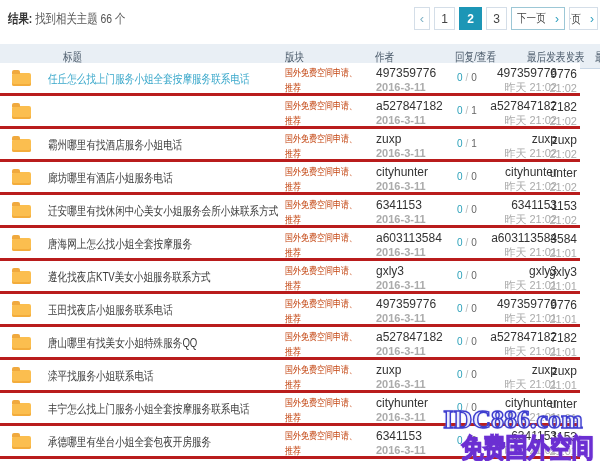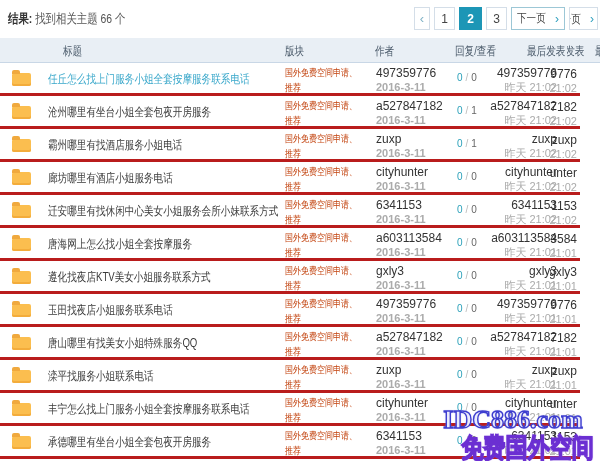--- a/index.html
+++ b/index.html
@@ -19,21 +19,21 @@
         border:1px solid #D4DEE8; background:#fff; color:#444; font-size:12px; text-decoration:none; cursor:pointer; }
   .pg.num { width:21px; }
   .pg.prev { width:16px; color:#7FB2C6; font-size:13px; }
   .pg.active { width:23px; background:#1D96B6; border-color:#1D96B6; color:#fff; font-weight:bold; }
   .pg.next { padding:0 5px; border-color:#9CC7D6; }
   .pg .arr { color:#2FA0BF; font-size:12px; margin-left:2px; }
   .pg.ghost { width:29px; position:relative; overflow:hidden; padding:0; }
   .pg.ghost .ghost-inner { position:absolute; right:3px; top:3px; white-space:nowrap; font-size:12px; color:#444; }
 
   
-  .thead { position:absolute; top:38px; left:0; width:600px; height:25px; background:#E9EFF5;
+  .thead { position:absolute; top:44px; left:0; width:600px; height:25px; background:#E9EFF5;
            border-bottom:1px solid #C9D7E6; font-size:12px; color:#4a5a6a; }
   .thead .hc { position:absolute; top:5px; white-space:nowrap; }
   .h-title   { left:63px; }
   .h-forum   { left:285px; }
   .h-author  { left:375px; }
   .h-replies { left:455px; }
   .h-last    { left:527px; }
   .h-ghost   { position:absolute; top:0; right:0; width:33px; height:25px; overflow:hidden; }
   .h-ghost .tail { position:absolute; right:6px; top:5px; white-space:nowrap; }
   .h-partial { position:absolute; top:0; right:0; width:5px; height:25px; overflow:hidden; }
@@ -128,23 +128,20 @@
         <a class="time">昨天 21:02</a>
       </div>
       <div class="c-ghost">
         <span class="g1">497359776</span>
         <span class="g2">昨天 21:02</span>
       </div>
     </div>
 
     <div class="row">
       <span class="folder-icon"></span>
-      <a class="c-title">
-          <span class="sq">沧州哪里有坐台小姐全套包夜开房服务</span>
-        </a>
       <a class="c-forum"><span class="sq">国外免费空间申请、</span><br><span class="sq">推荐</span></a>
       <div class="c-author">
         <a class="name">a527847182</a>
         <span class="date">2016-3-11</span>
       </div>
       <div class="c-replies"><span class="rep">0</span><span class="sep">/</span><span class="views">1</span></div>
       <div class="c-last">
         <a class="name">a527847182</a>
         <a class="time">昨天 21:02</a>
       </div>

